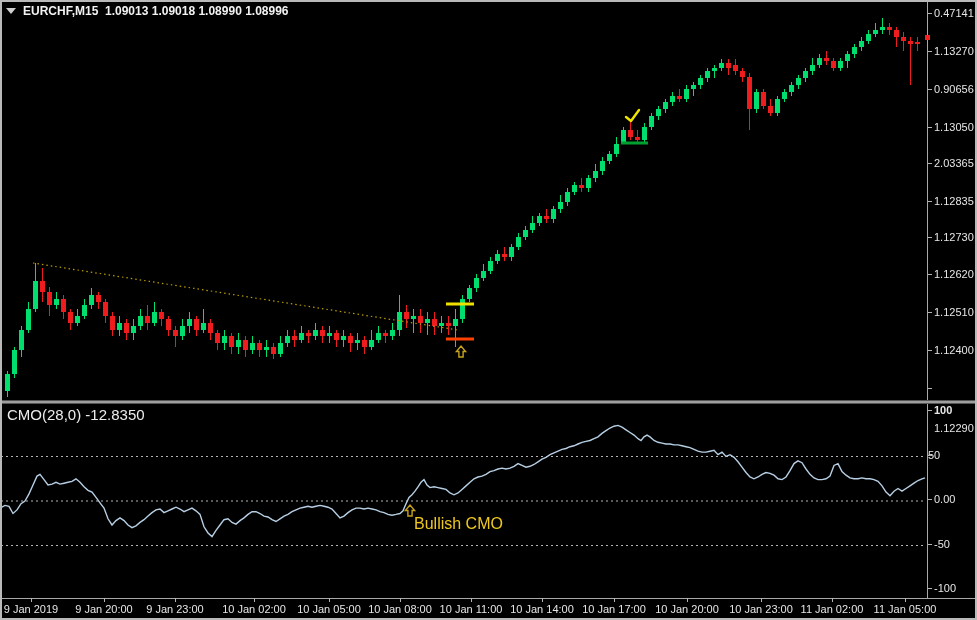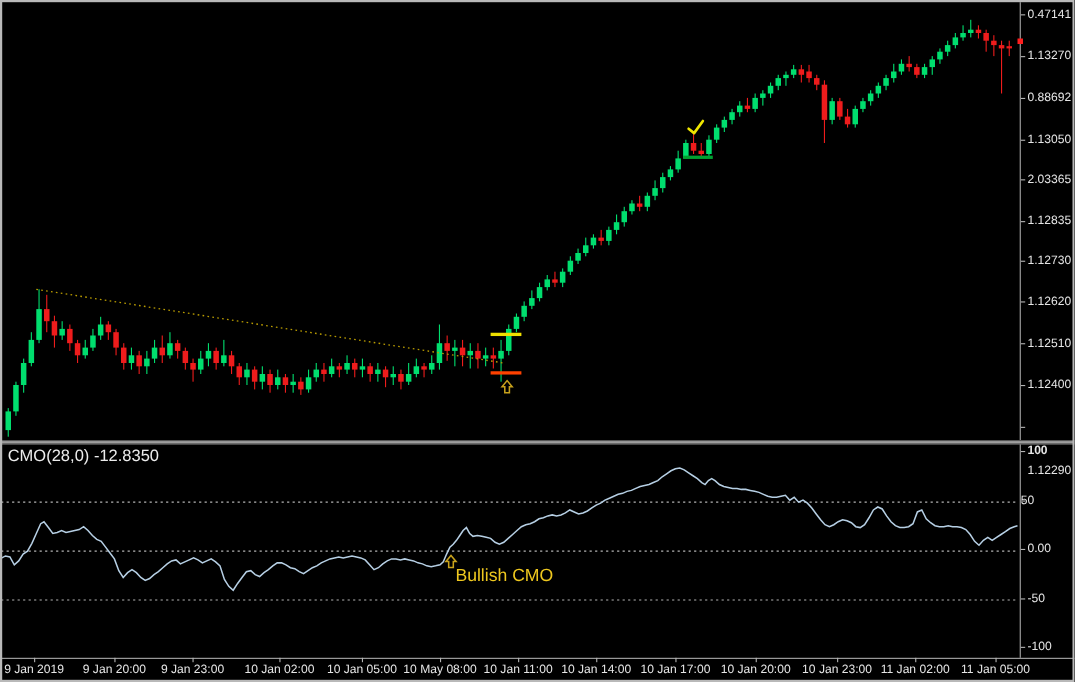--- a/index.html
+++ b/index.html
@@ -23,20 +23,24 @@
   .bullish-label{position:absolute;left:414px;top:515px;color:#efc81f;font-size:16px;z-index:12;}
   .price-marker{position:absolute;left:925px;top:35px;width:5px;height:5px;background:#ff1e1e;z-index:15;}
 </style>
 </head>
 <body>
 
 <div id="root">
 
   <div style="position:absolute;left:0;top:0;width:927px;height:400px;"></div>
 
+  <div class="title-bar">
+    <span class="tri-down"></span>
+    <span class="chart-title">EURCHF,M15  1.09013 1.09018 1.08990 1.08996</span>
+  </div>
 
   <div id="candles" style="position:absolute;left:0;top:0;width:927px;height:400px;">
       <div class="candle" style="left: 7px; top: 370.802px; width: 1px; height: 25.803px; background: rgb(0, 222, 110);"></div>
       <div class="candle" style="left: 5px; top: 374.242px; width: 5px; height: 17.202px; background: rgb(0, 222, 110);"></div>
       <div class="candle" style="left: 14px; top: 346.719px; width: 1px; height: 30.9636px; background: rgb(0, 222, 110);"></div>
       <div class="candle" style="left: 12px; top: 350.159px; width: 5px; height: 24.0828px; background: rgb(0, 222, 110);"></div>
       <div class="candle" style="left: 21px; top: 326.076px; width: 1px; height: 30.9636px; background: rgb(0, 222, 110);"></div>
       <div class="candle" style="left: 19px; top: 329.517px; width: 5px; height: 20.6424px; background: rgb(0, 222, 110);"></div>
       <div class="candle" style="left: 28px; top: 301.994px; width: 1px; height: 30.9636px; background: rgb(0, 222, 110);"></div>
       <div class="candle" style="left: 26px; top: 308.874px; width: 5px; height: 20.6424px; background: rgb(0, 222, 110);"></div>
@@ -320,21 +324,21 @@
 
   <div class="pane-divider"></div>
   <div class="v-sep"></div>
   <div class="t-sep"></div>
 
   <div id="price-axis" style="position:absolute;left:928px;top:2px;width:47px;height:396px;">
       <div class="axis-label" style="left: 6px; top: 5px;">0.47141</div>
       <div class="tick" style="left: 0px; top: 11px; width: 4px; height: 1px;"></div>
       <div class="axis-label" style="left: 6px; top: 42.8444px;">1.13270</div>
       <div class="tick" style="left: 0px; top: 48.8444px; width: 4px; height: 1px;"></div>
-      <div class="axis-label" style="left: 6px; top: 80.6888px;">0.88692</div>
+      <div class="axis-label" style="left: 6px; top: 80.6888px;">0.90656</div>
       <div class="tick" style="left: 0px; top: 86.6888px; width: 4px; height: 1px;"></div>
       <div class="axis-label" style="left: 6px; top: 118.533px;">1.13050</div>
       <div class="tick" style="left: 0px; top: 124.533px; width: 4px; height: 1px;"></div>
       <div class="axis-label" style="left: 6px; top: 154.657px;">2.03365</div>
       <div class="tick" style="left: 0px; top: 160.657px; width: 4px; height: 1px;"></div>
       <div class="axis-label" style="left: 6px; top: 192.502px;">1.12835</div>
       <div class="tick" style="left: 0px; top: 198.502px; width: 4px; height: 1px;"></div>
       <div class="axis-label" style="left: 6px; top: 228.626px;">1.12730</div>
       <div class="tick" style="left: 0px; top: 234.626px; width: 4px; height: 1px;"></div>
       <div class="axis-label" style="left: 6px; top: 266.47px;">1.12620</div>
@@ -362,21 +366,21 @@
       <div class="time-label" style="left: -14px; top: 4px;">9 Jan 2019</div>
       <div class="tick" style="left: 31px; top: -1px; width: 1px; height: 4px;"></div>
       <div class="time-label" style="left: 59px; top: 4px;">9 Jan 20:00</div>
       <div class="tick" style="left: 104px; top: -1px; width: 1px; height: 4px;"></div>
       <div class="time-label" style="left: 130px; top: 4px;">9 Jan 23:00</div>
       <div class="tick" style="left: 175px; top: -1px; width: 1px; height: 4px;"></div>
       <div class="time-label" style="left: 209px; top: 4px;">10 Jan 02:00</div>
       <div class="tick" style="left: 254px; top: -1px; width: 1px; height: 4px;"></div>
       <div class="time-label" style="left: 284px; top: 4px;">10 Jan 05:00</div>
       <div class="tick" style="left: 329px; top: -1px; width: 1px; height: 4px;"></div>
-      <div class="time-label" style="left: 355px; top: 4px;">10 May 08:00</div>
+      <div class="time-label" style="left: 355px; top: 4px;">10 Jan 08:00</div>
       <div class="tick" style="left: 400px; top: -1px; width: 1px; height: 4px;"></div>
       <div class="time-label" style="left: 426px; top: 4px;">10 Jan 11:00</div>
       <div class="tick" style="left: 471px; top: -1px; width: 1px; height: 4px;"></div>
       <div class="time-label" style="left: 497px; top: 4px;">10 Jan 14:00</div>
       <div class="tick" style="left: 542px; top: -1px; width: 1px; height: 4px;"></div>
       <div class="time-label" style="left: 569px; top: 4px;">10 Jan 17:00</div>
       <div class="tick" style="left: 614px; top: -1px; width: 1px; height: 4px;"></div>
       <div class="time-label" style="left: 642px; top: 4px;">10 Jan 20:00</div>
       <div class="tick" style="left: 687px; top: -1px; width: 1px; height: 4px;"></div>
       <div class="time-label" style="left: 716px; top: 4px;">10 Jan 23:00</div>

